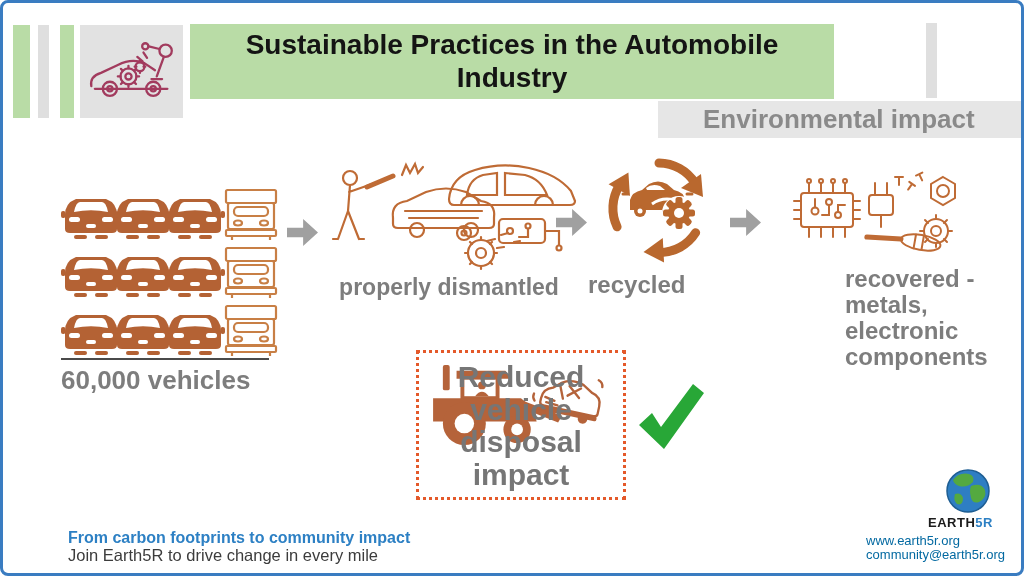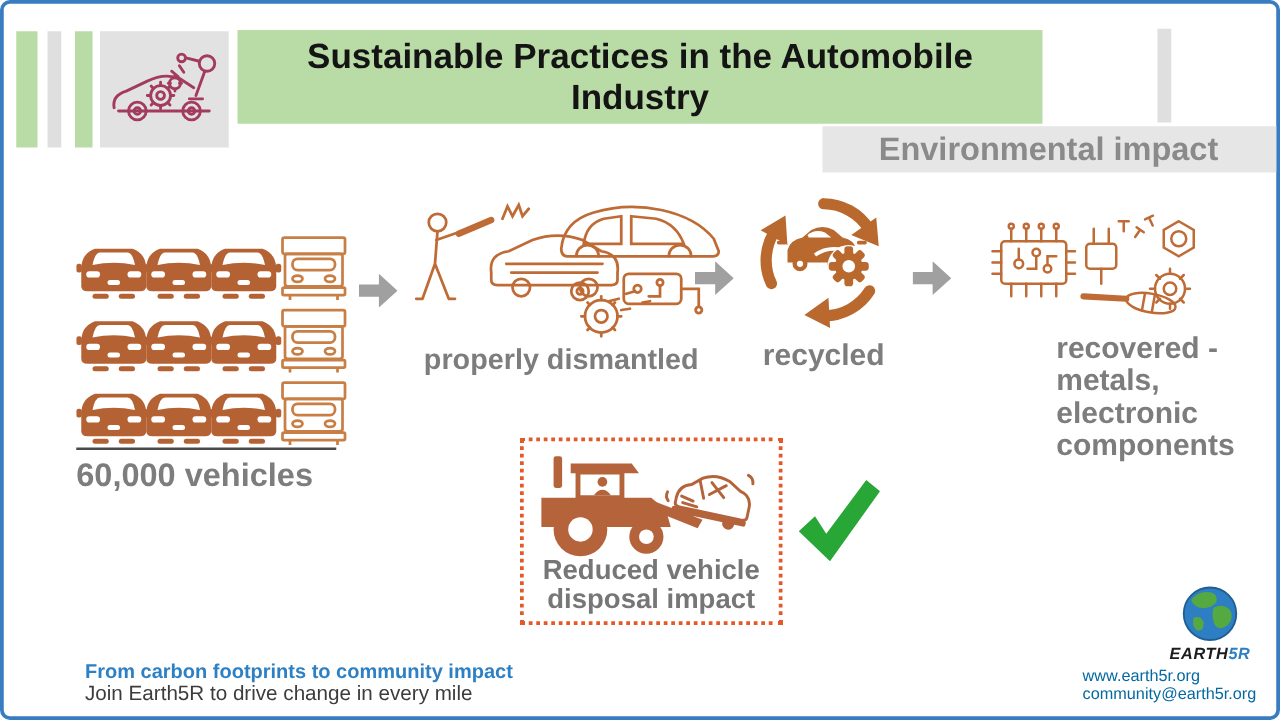--- a/index.html
+++ b/index.html
@@ -20,33 +20,33 @@
   .title-banner{left:187px;top:21px;width:644px;height:75px;background:#b9dca6;
     display:flex;align-items:center;justify-content:center;text-align:center;}
   .title-banner h1{margin:0;font-size:28px;line-height:1.15;font-weight:bold;color:#141414;white-space:pre-line;}
   .env-box{left:655px;top:98px;width:429px;height:37px;background:#e6e6e6;
     display:flex;align-items:center;padding-left:45px;}
   .env-box span{font-size:26px;font-weight:bold;color:#8a8a8a;}
   
   .lbl{position:absolute;font-weight:bold;color:#7d7d7d;}
   .lbl.vehicles{left:58px;top:362px;width:230px;font-size:26px;}
   .lbl.dismantled{left:318px;top:271px;width:256px;font-size:23px;text-align:center;}
-  .lbl.recycled{left:585px;top:268px;width:142px;font-size:24px;text-align:center;}
+  .lbl.recycled{left:585px;top:268px;width:142px;font-size:24px;text-align:left;}
   .lbl.recovered{left:800px;top:263px;width:190px;font-size:24px;line-height:1.09;white-space:pre-line;margin-left:42px;}
   .underline{left:58px;top:355px;width:208px;height:2px;background:#4a4a4a;}
   .flow-arrow{position:absolute;width:31px;height:27px;background:#a0a0a0;
     clip-path:polygon(0 32%,52% 32%,52% 0,100% 50%,52% 100%,52% 68%,0 68%);}
   
   .highlight{left:413px;top:347px;width:210px;height:150px;border:3px dotted #e4592a;box-sizing:border-box;}
   .highlight .cap{position:absolute;left:0;right:0;bottom:6px;text-align:center;
-    font-size:22px;line-height:1.08;font-weight:bold;color:#767676;white-space:pre-line;}
+    font-size:30px;line-height:1.08;font-weight:bold;color:#767676;white-space:pre-line;}
   
   .foot-blue{left:65px;top:526px;font-size:16px;font-weight:bold;color:#2d80c4;}
   .foot-gray{left:65px;top:543px;font-size:16.5px;color:#3c3c3c;}
-  .logo{left:925px;top:465px;width:80px;text-align:center;font-style:italic;}
+  .logo{left:925px;top:465px;width:80px;text-align:left;}
   .brand{font-size:13px;font-weight:bold;letter-spacing:.5px;color:#1c1c1c;margin-top:1px;}
   .brand .blue{color:#2d80c4;}
   .urls{right:16px;top:531px;text-align:left;font-size:13px;color:#0369a1;line-height:1.07;}
   svg{display:block;}
 </style>
 </head>
 <body>
 
 <div class="frame">
 

